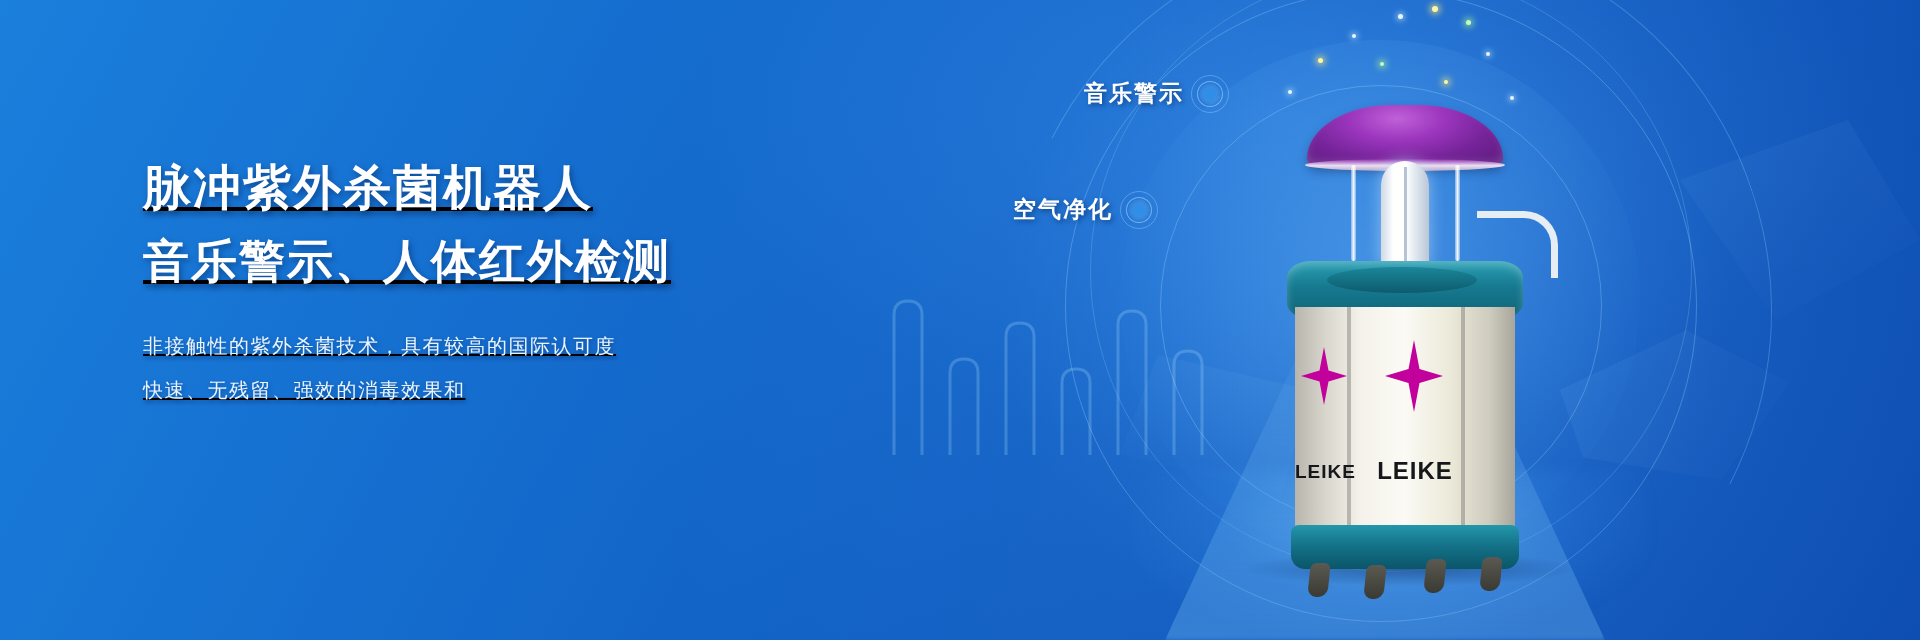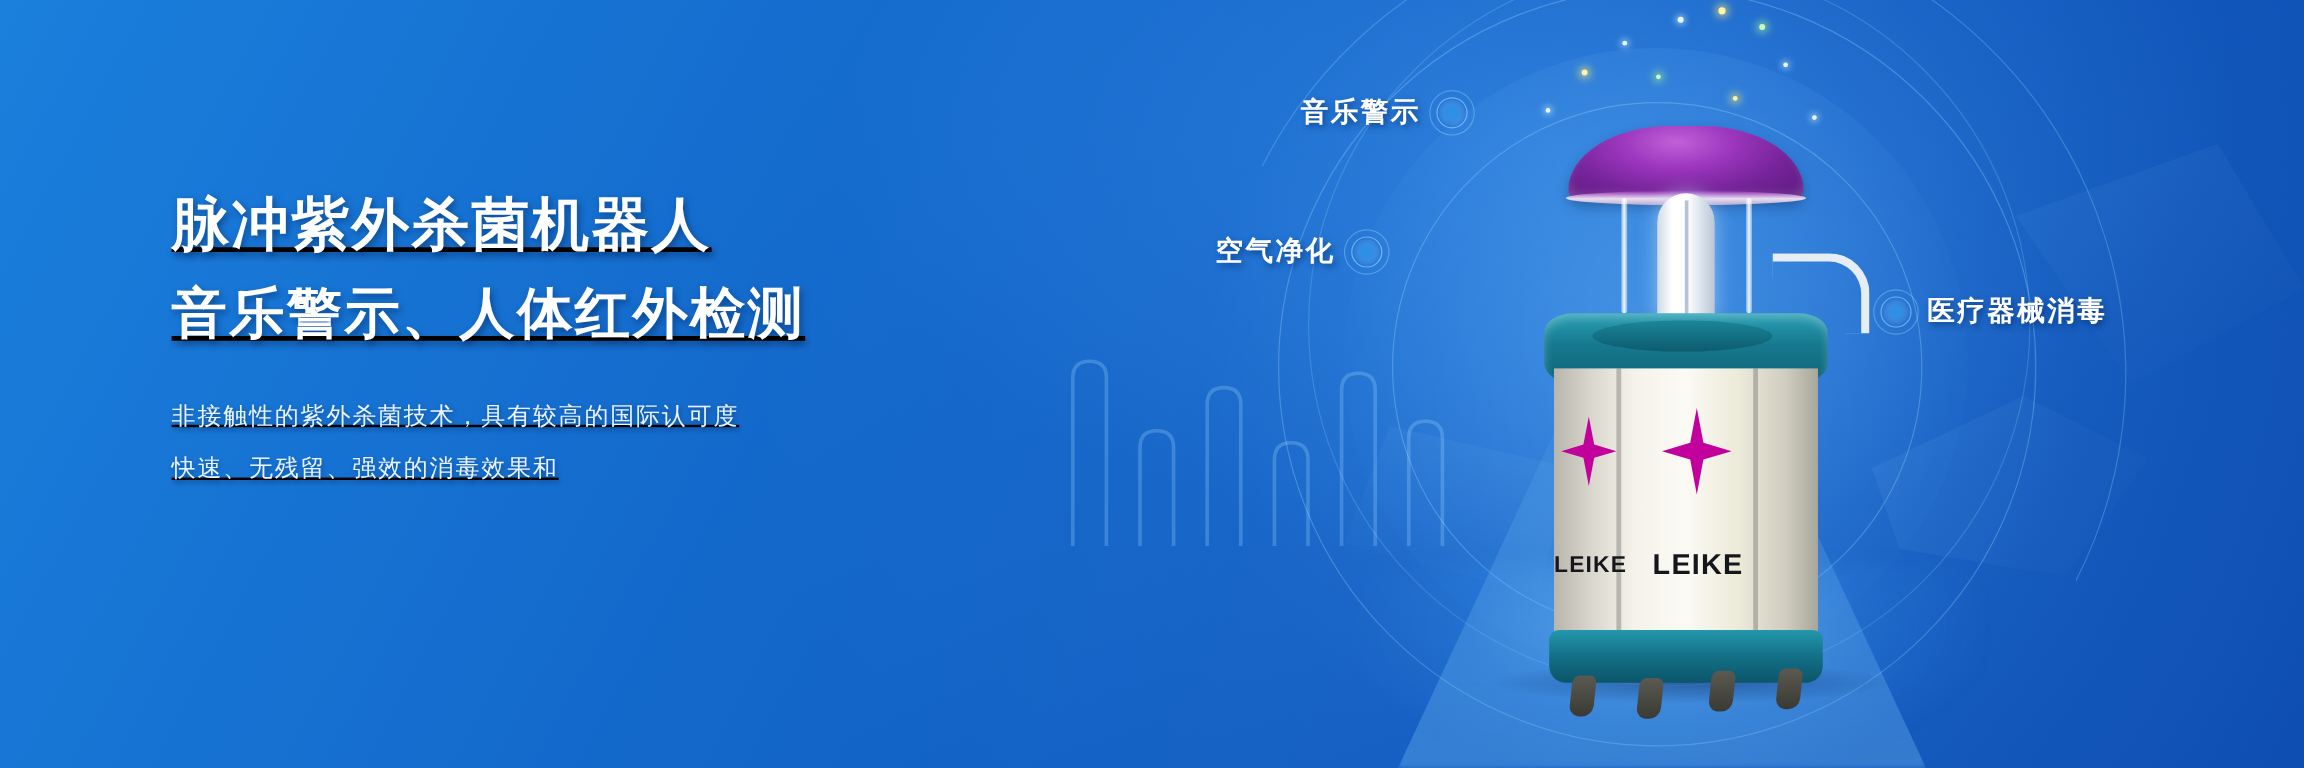--- a/index.html
+++ b/index.html
@@ -218,24 +218,20 @@
     <span class="label">音乐警示</span>
     <span class="node"></span>
   </div>
 
 
   <div class="callout c3">
     <span class="label">空气净化</span>
     <span class="node"></span>
   </div>
 
-  <div class="callout c4">
-    <span class="node"></span>
-    <span class="label">医疗器械消毒</span>
-  </div>
 
   <div class="shadow-pad"></div>
 
   <div class="robot">
     <div class="dome"></div>
     <div class="dome-lip"></div>
     <div class="rod r1"></div>
     <div class="rod r2"></div>
     <div class="lamp"></div>
     <div class="lamp-split"></div>

